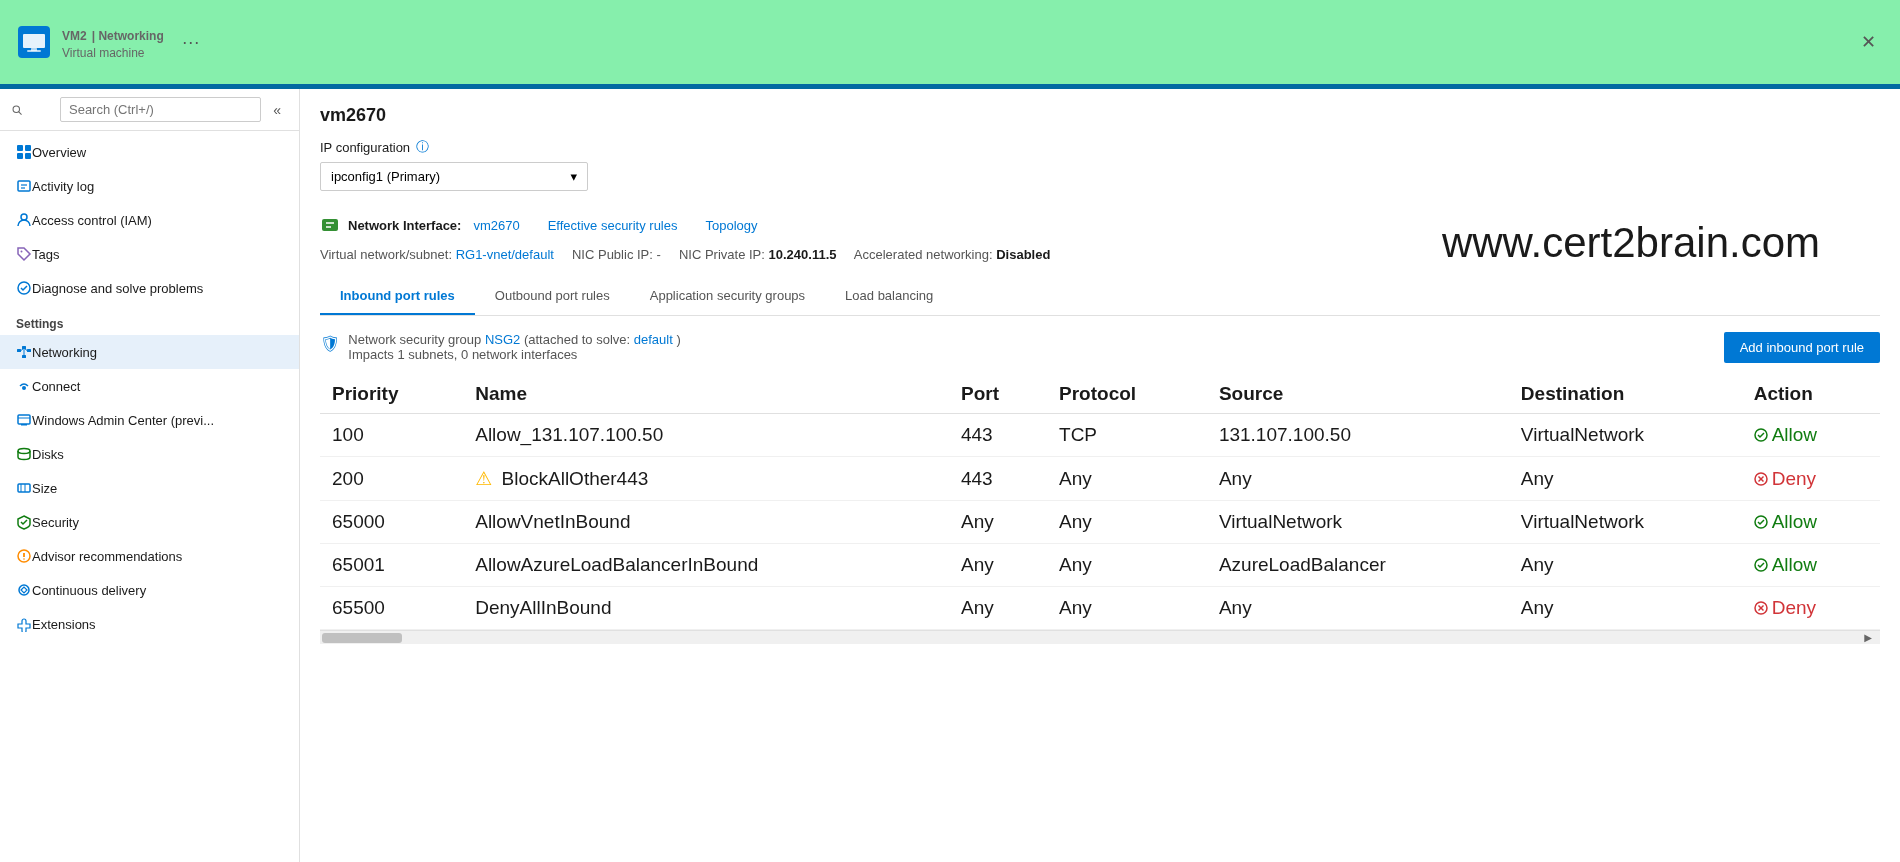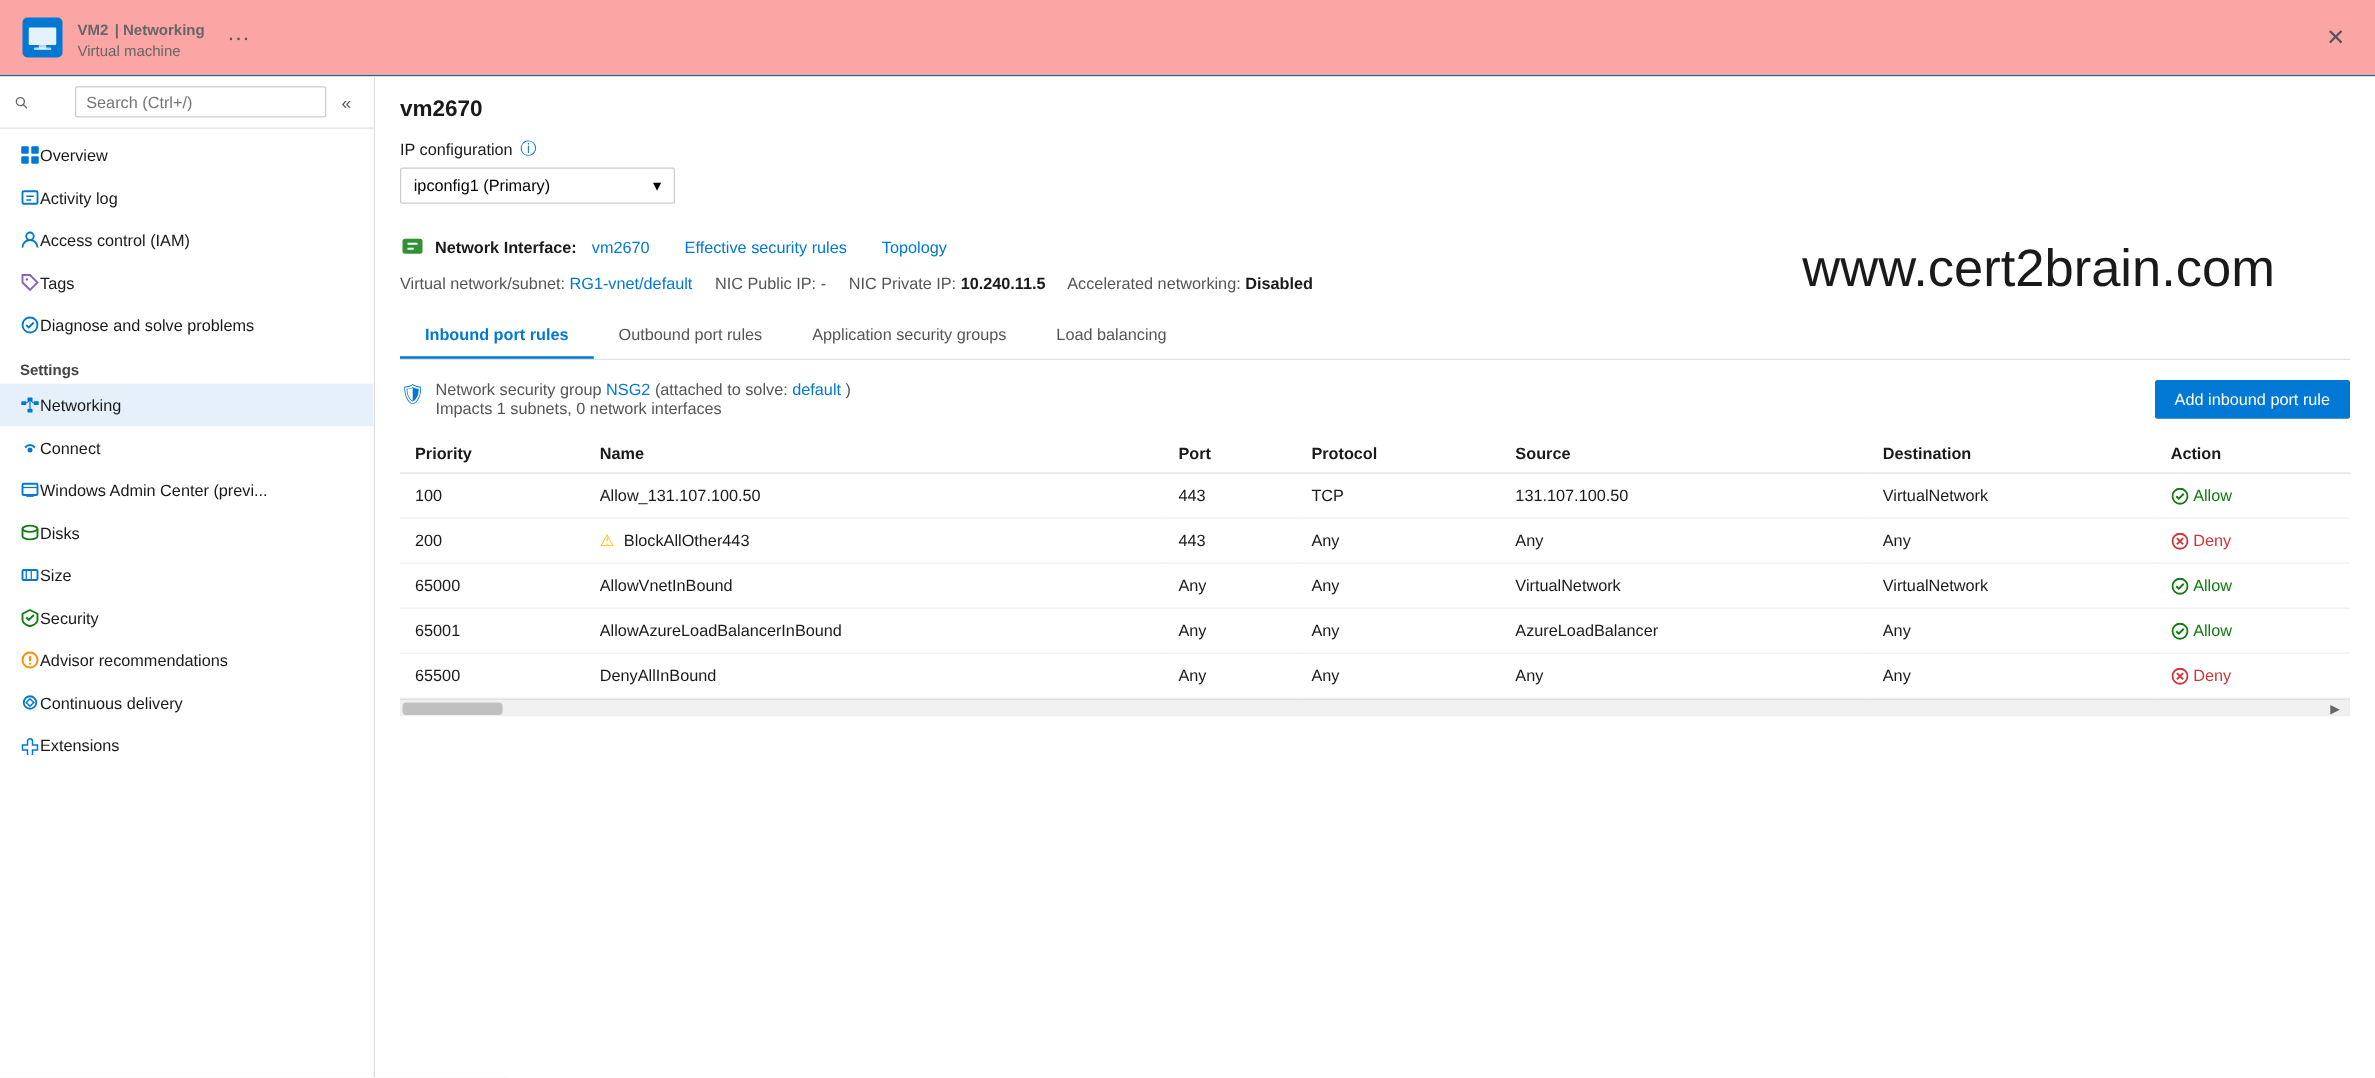--- a/index.html
+++ b/index.html
@@ -1,21 +1,21 @@
 <!DOCTYPE html>
 <html><head>
   <meta charset="utf-8">
   <style>
     * { box-sizing: border-box; margin: 0; padding: 0; }
     body { font-family: 'Segoe UI', Arial, sans-serif; font-size: 13px; background: #f3f3f3; display: flex; flex-direction: column; height: 862px; overflow: hidden; }
 
     .title-bar {
       display: flex; align-items: center; justify-content: space-between;
-      background: #fca5a5; border-bottom: 1px solid #0369a1;
-      padding: 12px 16px; min-height: 56px;
+      background: #86efac; border-bottom: 5px solid #0369a1;
+      padding: 24px 16px; min-height: 56px;
     }
     .title-bar-left { display: flex; align-items: center; gap: 10px; }
     .title-text h1 { font-size: 18px; font-weight: 600; color: #1a1a1a; }
     .title-text span { font-size: 12px; color: #666; }
     .title-dots { font-size: 18px; color: #555; cursor: pointer; margin-left: 8px; }
     .close-btn { font-size: 18px; color: #555; cursor: pointer; background: none; border: none; padding: 4px 8px; }
 
     .main-container { display: flex; flex: 1; overflow: hidden; }
 
     
@@ -65,21 +65,21 @@
     .content-body { padding: 16px 20px; flex: 1; }
 
     .network-interface-name {
       font-size: 18px; font-weight: 700; color: #1a1a1a; margin-bottom: 12px;
     }
 
     .ip-config-label { font-size: 13px; color: #1a1a1a; margin-bottom: 6px; display: flex; align-items: center; gap: 6px; }
     .ip-config-select {
       display: flex; align-items: center; justify-content: space-between;
       border: 1px solid #ccc; border-radius: 2px; padding: 6px 10px;
-      width: 220px; cursor: pointer; background: #fff; font-size: 13px; margin-bottom: 16px;
+      width: 268px; cursor: pointer; background: #fff; font-size: 13px; margin-bottom: 16px;
     }
 
     .nic-info-bar {
       display: flex; align-items: center; gap: 8px;
       padding: 8px 0; margin-bottom: 4px;
     }
     .nic-info-bar .nic-label { font-weight: 700; color: #1a1a1a; }
     .nic-info-bar .nic-link { color: #0078d4; cursor: pointer; text-decoration: none; margin-left: 4px; }
 
     .nic-details { font-size: 13px; color: #555; margin-bottom: 16px; }
@@ -109,21 +109,21 @@
     .nsg-icon { color: #0078d4; font-size: 16px; margin-top: 2px; }
     .nsg-text { font-size: 13px; color: #555; }
     .nsg-text a { color: #0078d4; text-decoration: none; }
 
     .add-rule-btn {
       background: #0078d4; color: #fff; border: none; border-radius: 2px;
       padding: 8px 16px; cursor: pointer; font-size: 13px; white-space: nowrap;
     }
 
     
-    .rules-table { width: 100%; border-collapse: collapse; font-size: 13px; }
+    .rules-table { width: 100%; border-collapse: collapse; font-size: 19px; }
     .rules-table th {
       text-align: left; padding: 8px 12px; color: #1a1a1a; font-weight: 600;
       border-bottom: 1px solid #e0e0e0; background: #fff;
     }
     .rules-table td { padding: 10px 12px; border-bottom: 1px solid #f0f0f0; color: #1a1a1a; }
 
     
     .h-scrollbar {
       height: 14px; background: #f0f0f0; border-top: 1px solid #e0e0e0;
       display: flex; align-items: center; position: relative;

